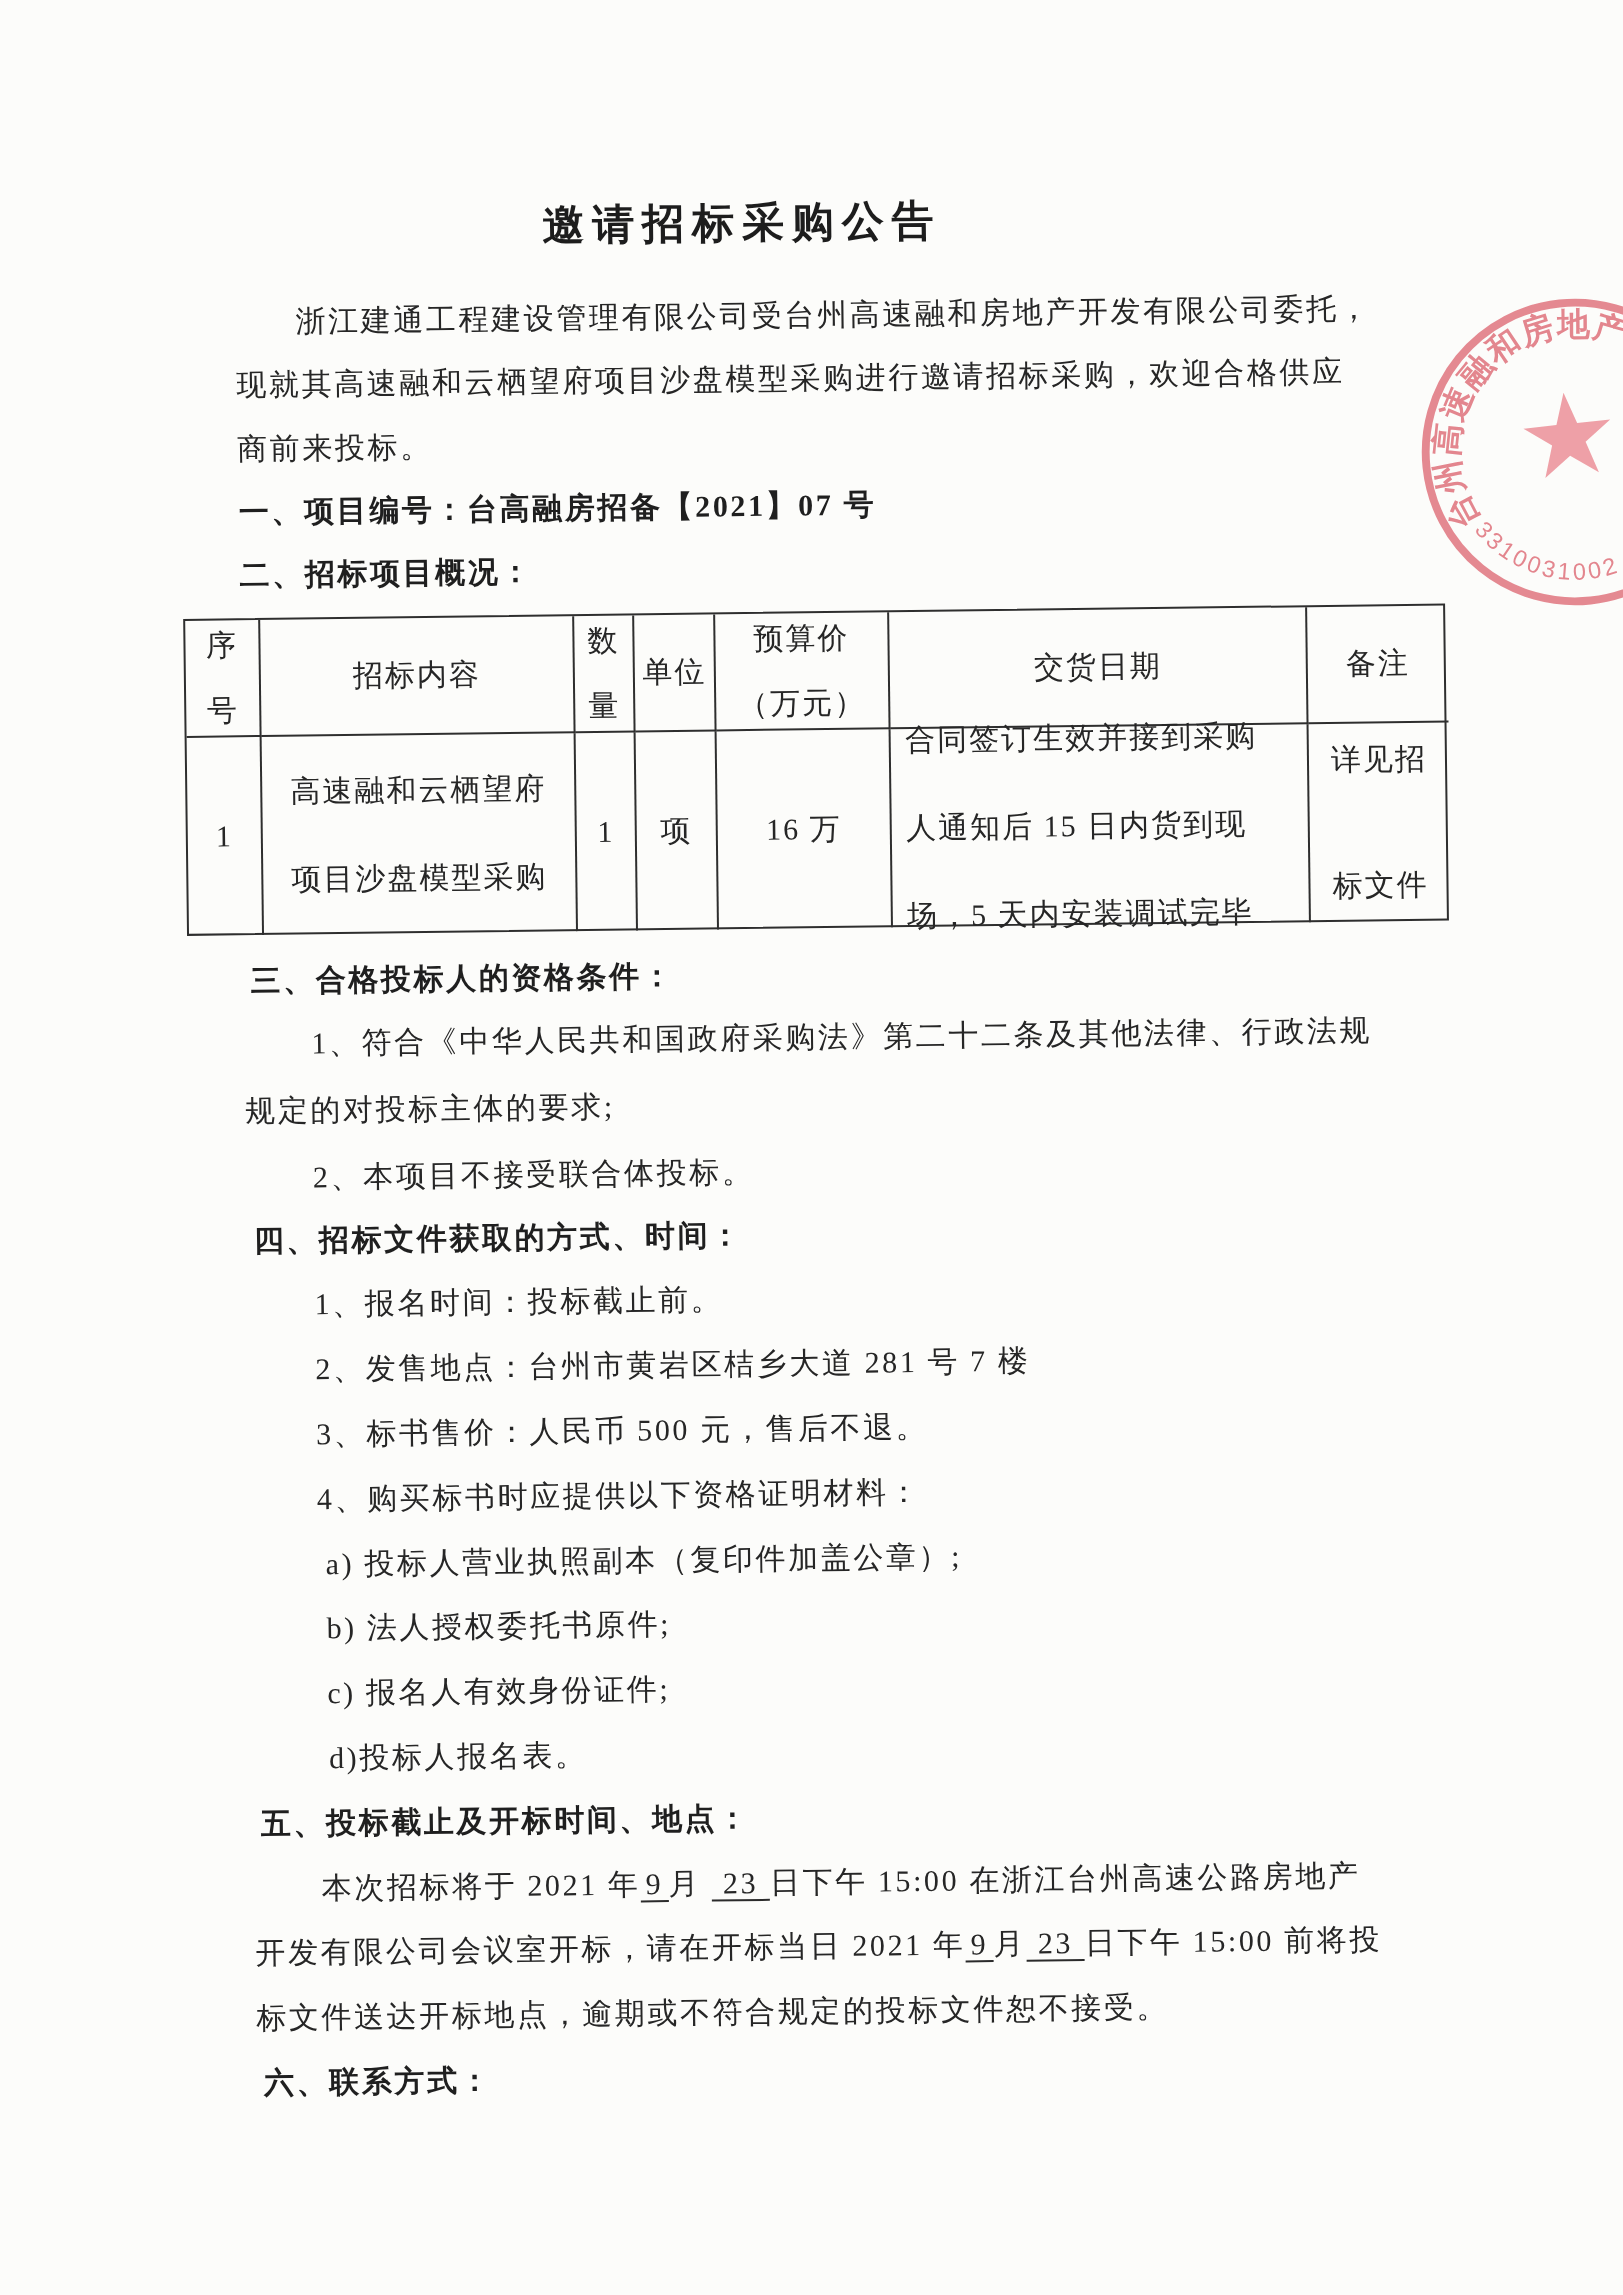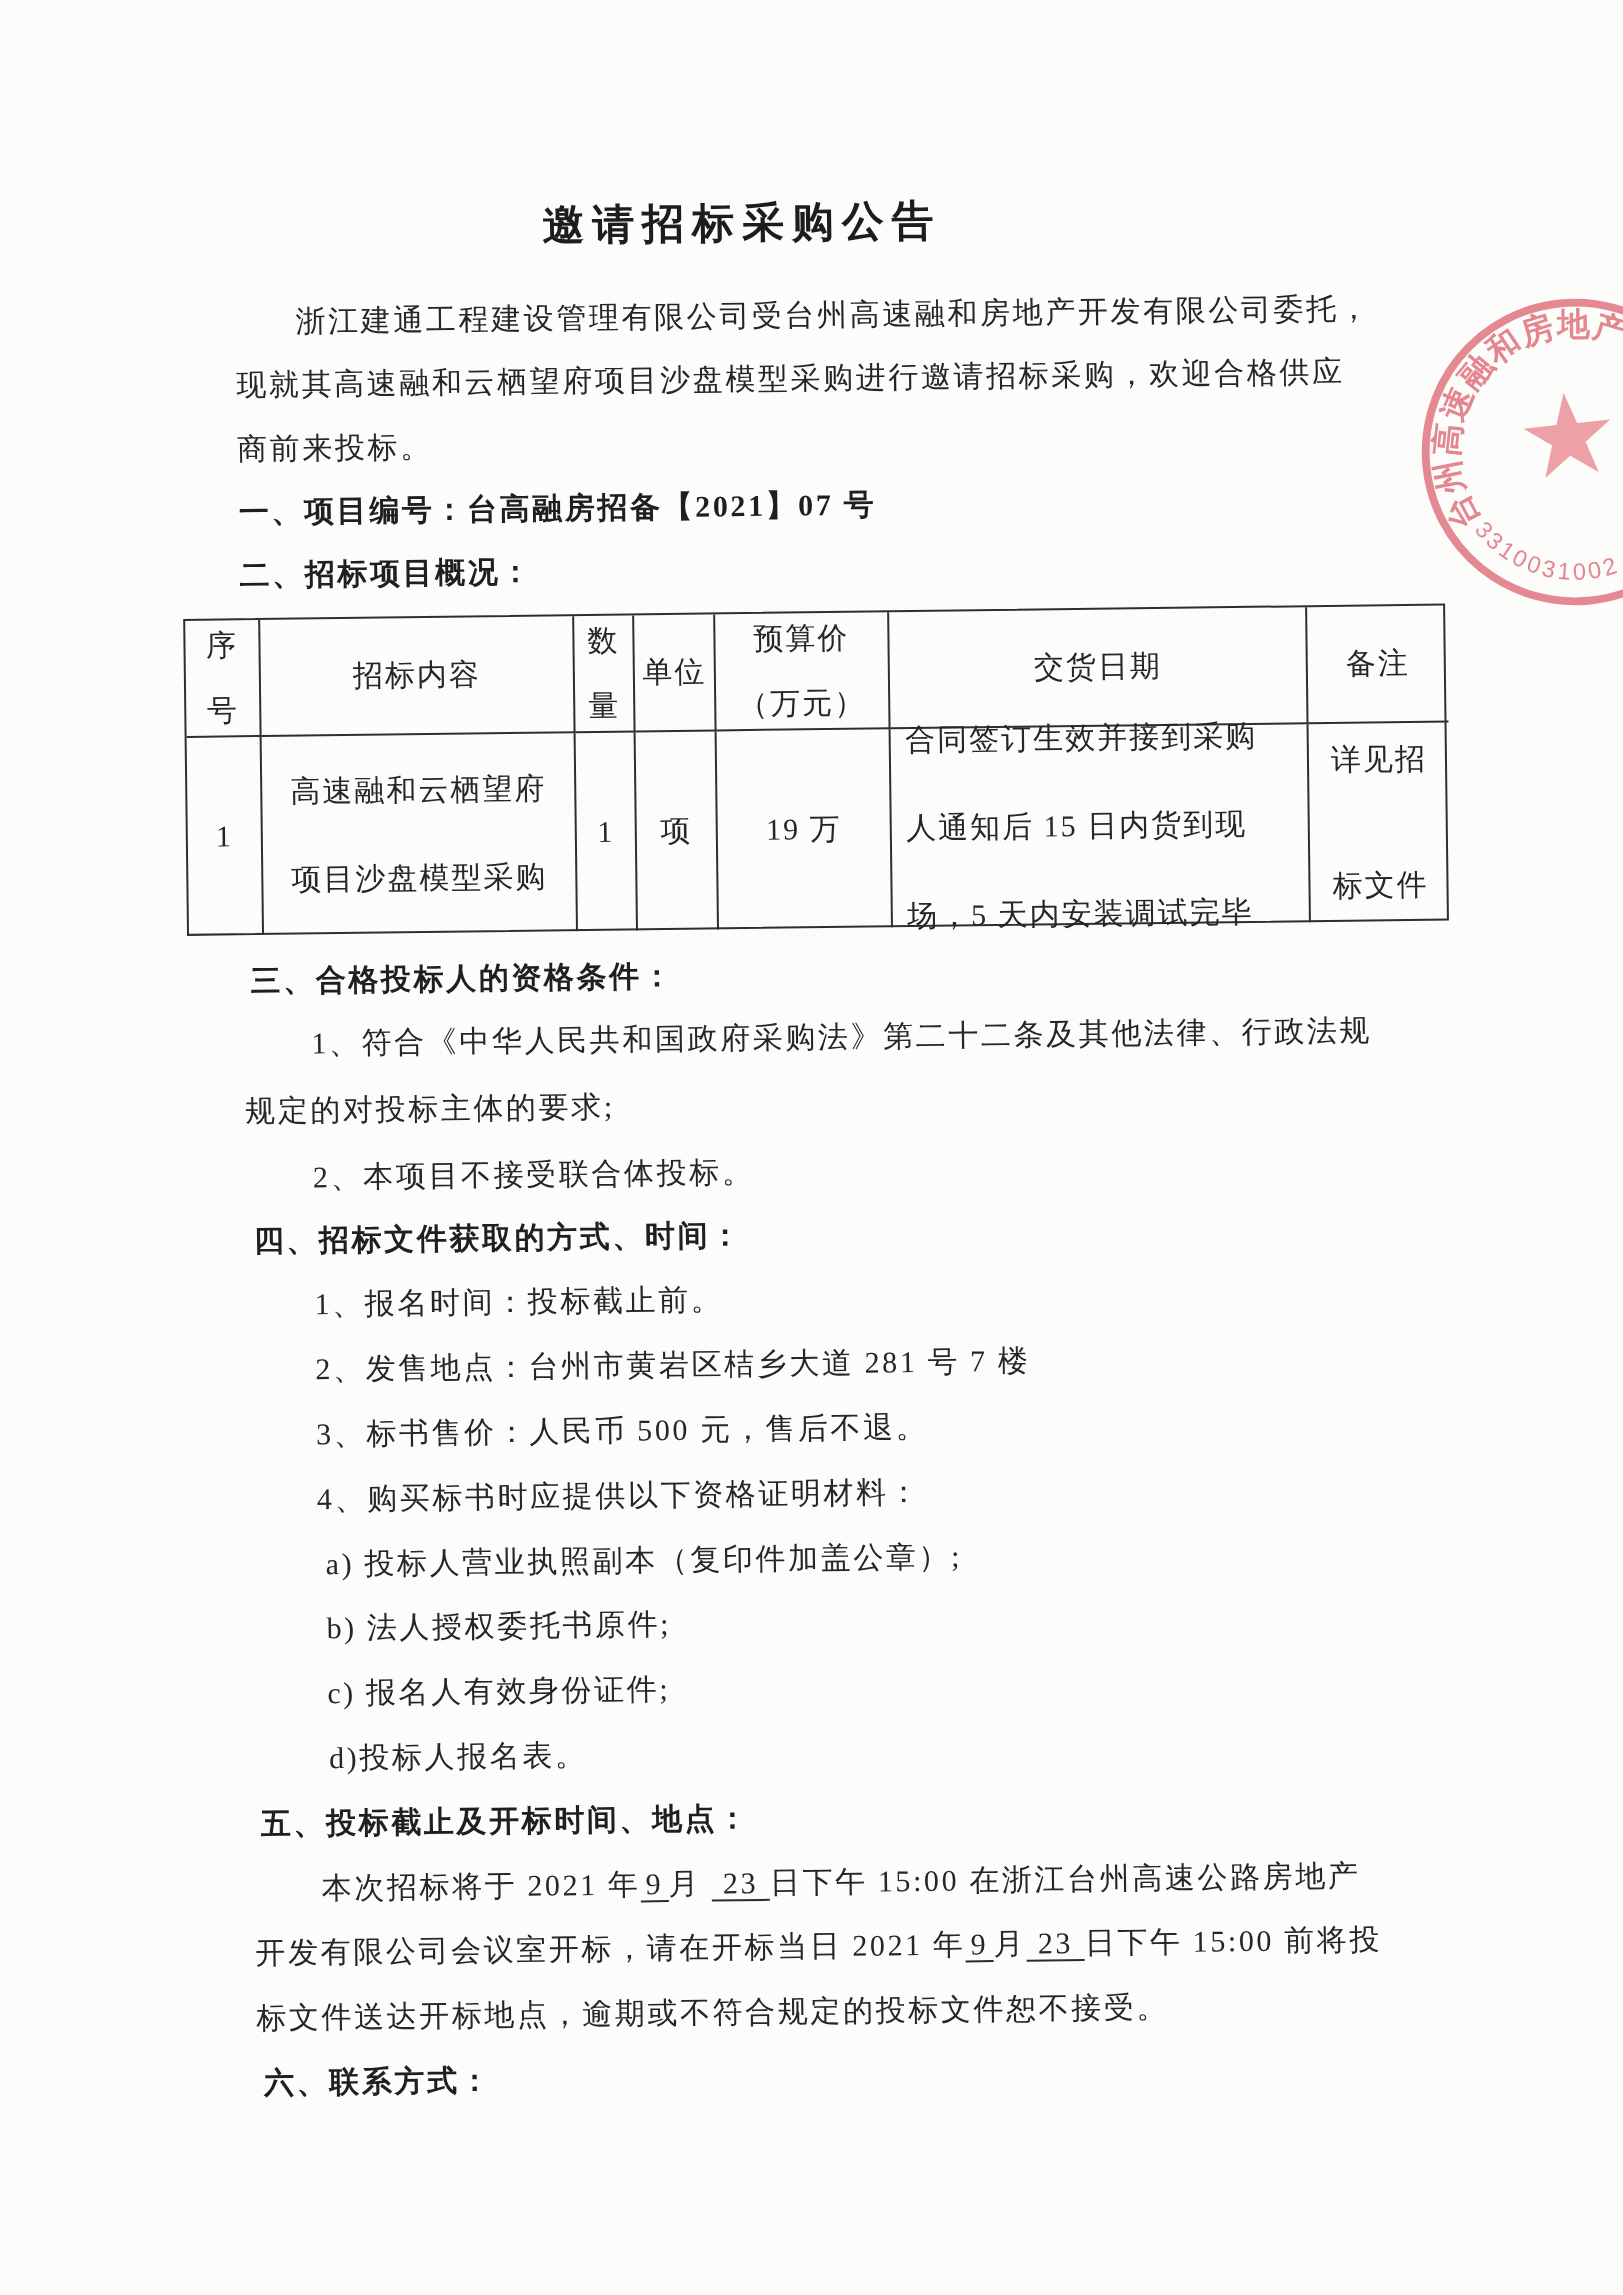--- a/index.html
+++ b/index.html
@@ -99,21 +99,21 @@
       <span class="ln">高速融和云栖望府</span>
       <span class="ln">项目沙盘模型采购</span>
     </div>
     <div class="cell lastrow">
         <span class="ln">1</span>
       </div>
     <div class="cell lastrow">
         <span class="ln">项</span>
       </div>
     <div class="cell lastrow">
-        <span class="ln">19 万</span>
+        <span class="ln">16 万</span>
       </div>
     <div class="cell lastrow body-multi delivery-cell">
       <span class="ln">合同签订生效并接到采购</span>
       <span class="ln">人通知后 15 日内货到现</span>
       <span class="ln">场，5 天内安装调试完毕</span>
     </div>
     <div class="cell lastrow lastcol remark-cell">
       <span class="ln">详见招</span>
       <span class="ln">标文件</span>
     </div>

